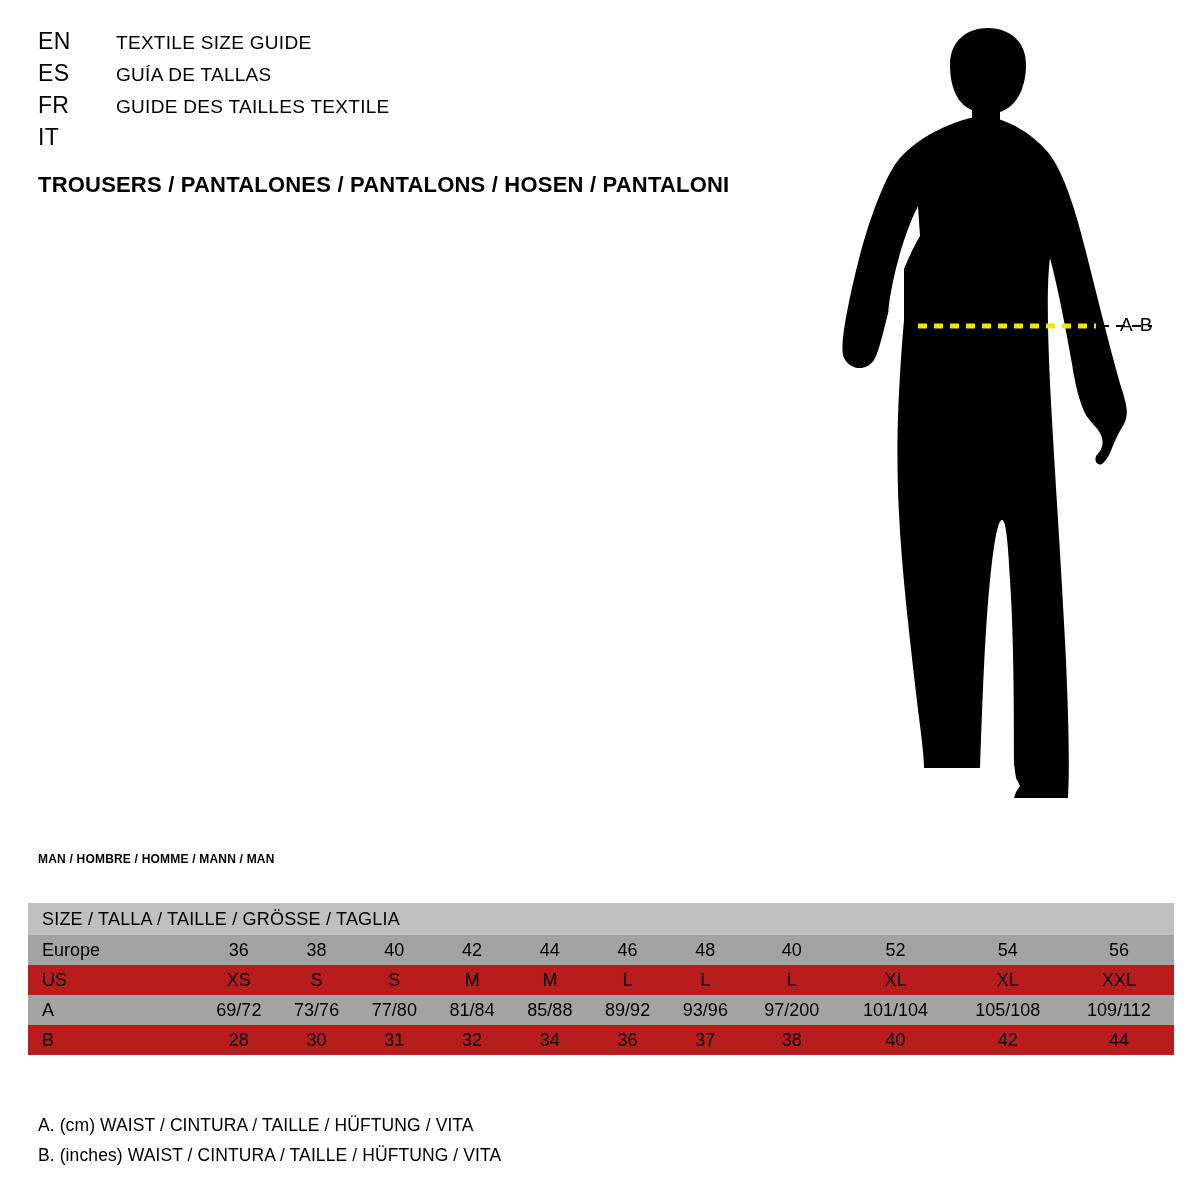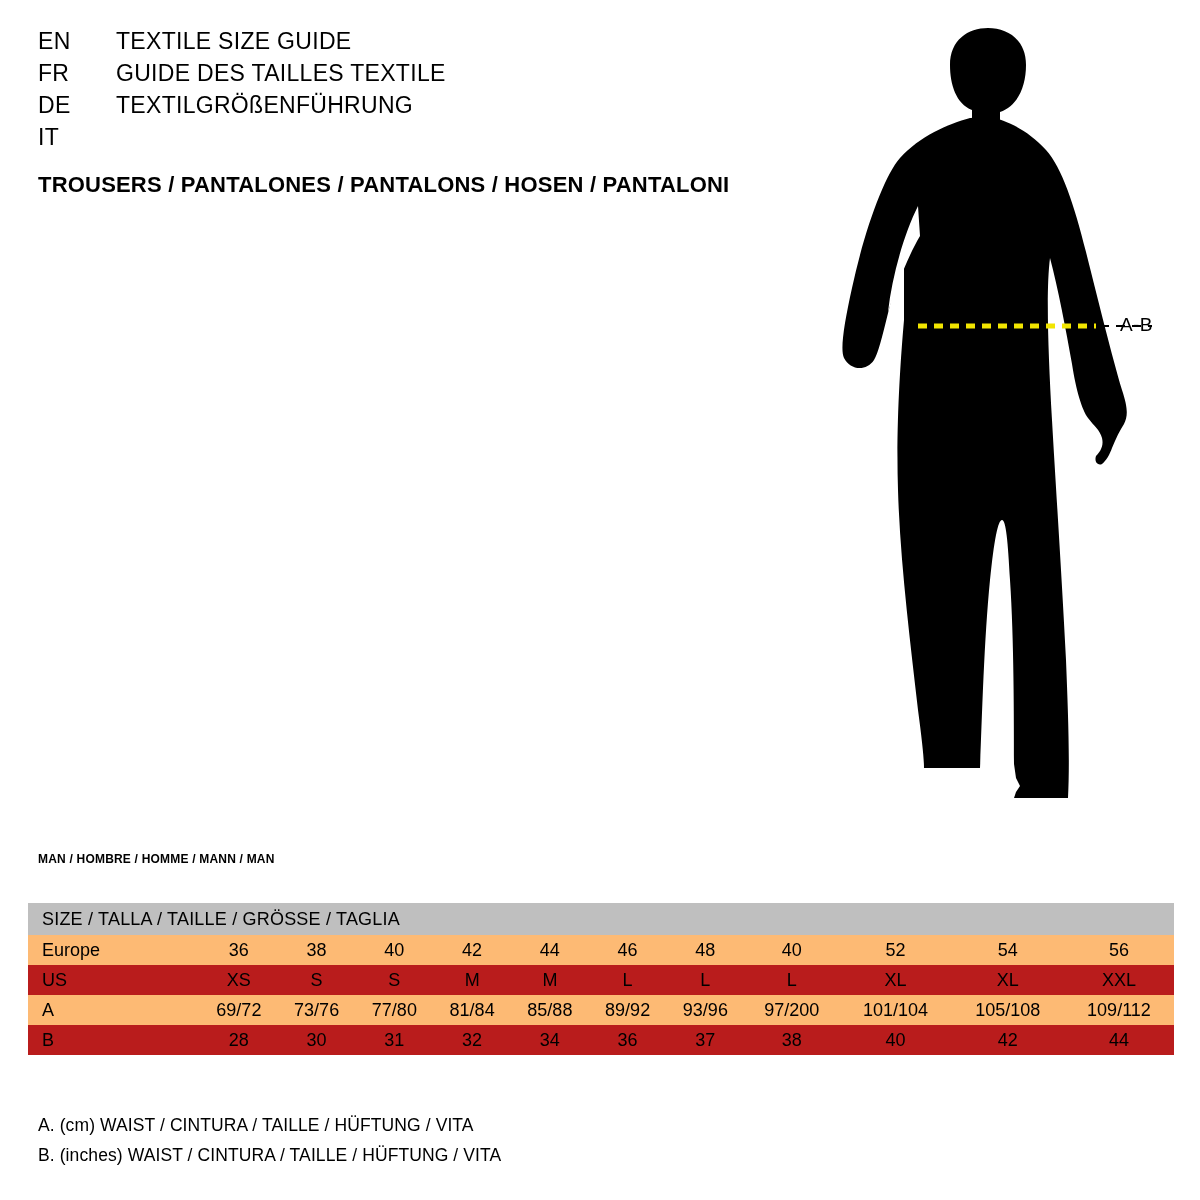--- a/index.html
+++ b/index.html
@@ -27,21 +27,21 @@
     display: flex;
     align-items: baseline;
     height: 32px;
   }
   .lang-code {
     width: 78px;
     font-size: 23px;
     letter-spacing: 0.3px;
   }
   .lang-text {
-    font-size: 23px;
+    font-size: 19px;
     letter-spacing: 0.3px;
     white-space: nowrap;
   }
   .garment-line {
     margin-top: 16px;
     font-size: 22px;
     font-weight: bold;
     letter-spacing: 0.2px;
   }
 
@@ -89,21 +89,21 @@
     font-weight: normal;
     vertical-align: middle;
   }
   .size-table .head-row th {
     background: #bfbfbf;
     text-align: left;
     padding-left: 14px;
     height: 32px;
     letter-spacing: 0.2px;
   }
-  .size-table tbody tr.odd td { background: #fdba74; }
+  .size-table tbody tr.odd td { background: #a3a3a3; }
   .size-table tbody tr.even td { background: #b91c1c; }
   .size-table td.rowlabel {
     text-align: left;
     padding-left: 14px;
     width: 158px;
   }
 
   .footnotes {
     position: absolute;
     left: 38px;
@@ -115,26 +115,26 @@
 </style>
 </head>
 <body>
 
 <div class="lang-block">
   <div class="lang-row">
     <div class="lang-code">EN</div>
     <div class="lang-text">TEXTILE SIZE GUIDE</div>
   </div>
   <div class="lang-row">
+    <div class="lang-code">ES</div>
+    <div class="lang-text">GUÍA DE TALLAS</div>
+  </div>
+  <div class="lang-row">
     <div class="lang-code">FR</div>
     <div class="lang-text">GUIDE DES TAILLES TEXTILE</div>
-  </div>
-  <div class="lang-row">
-    <div class="lang-code">DE</div>
-    <div class="lang-text">TEXTILGRÖßENFÜHRUNG</div>
   </div>
   <div class="lang-row">
     <div class="lang-code">IT</div>
   </div>
   <div class="garment-line">TROUSERS / PANTALONES / PANTALONS / HOSEN / PANTALONI</div>
 </div>
 
 <div class="figure-area">
   <svg class="figure-svg" width="400" height="790" viewBox="0 0 400 790" xmlns="http://www.w3.org/2000/svg">
 

